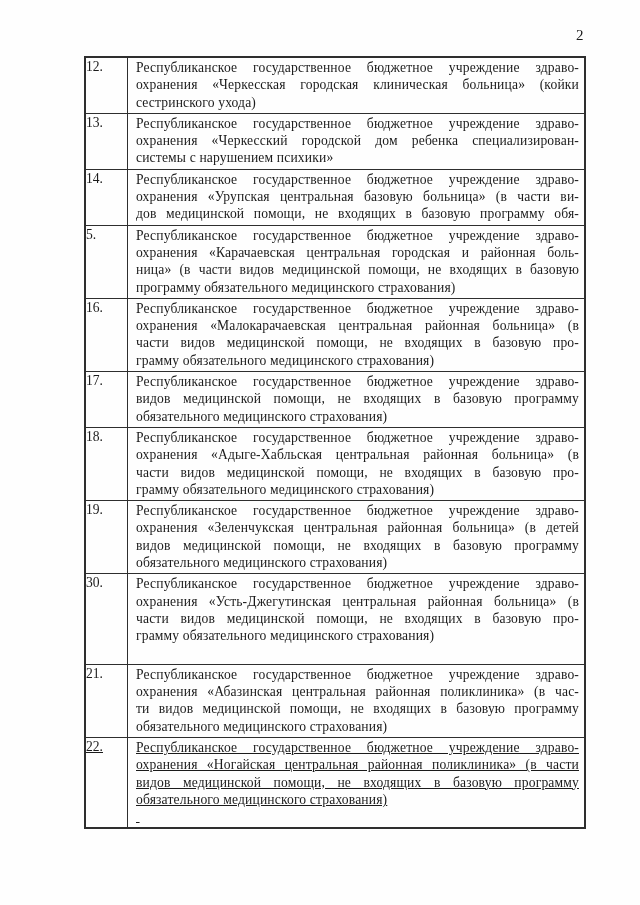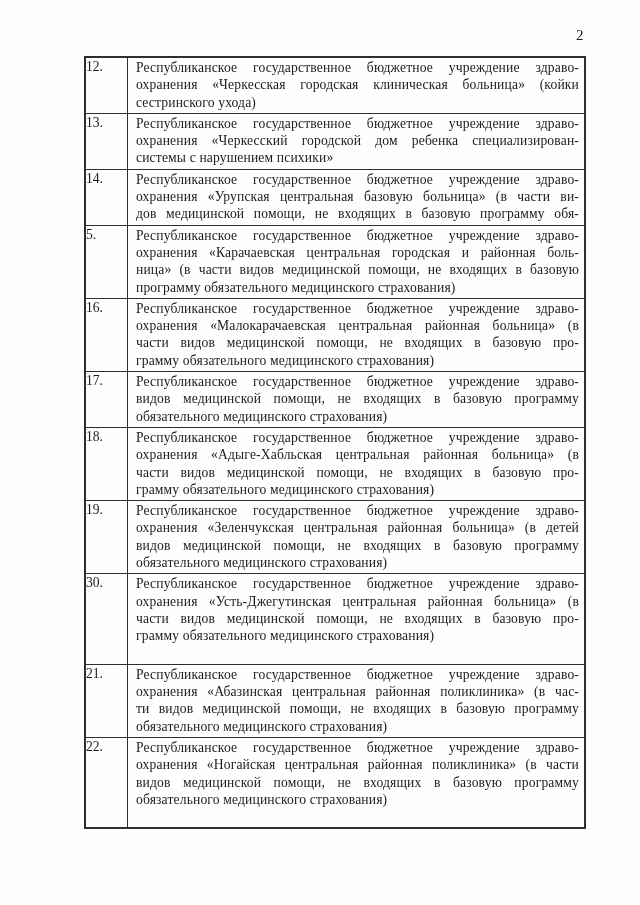--- a/index.html
+++ b/index.html
@@ -17,21 +17,21 @@
     font-size: 15px;
     letter-spacing: 0.3px;
   }
   .doc-table {
     position: absolute;
     top: 56px; left: 84px;
     width: 502px;
     border: 2px solid #2e2e2e;
   }
   .row { display: flex; border-bottom: 1.5px solid #2e2e2e; }
-  .row:last-child { border-bottom: none; }
+  .row:last-child { border-bottom: none; text-decoration: underline; }
   .cell { font-size: 13.6px; }
   .cell.num {
     flex: none;
     width: 42px;
     border-right: 1.5px solid #2e2e2e;
     text-align: left;
     padding-top: 1px;
   }
   .cell.text {
     flex: 1;

